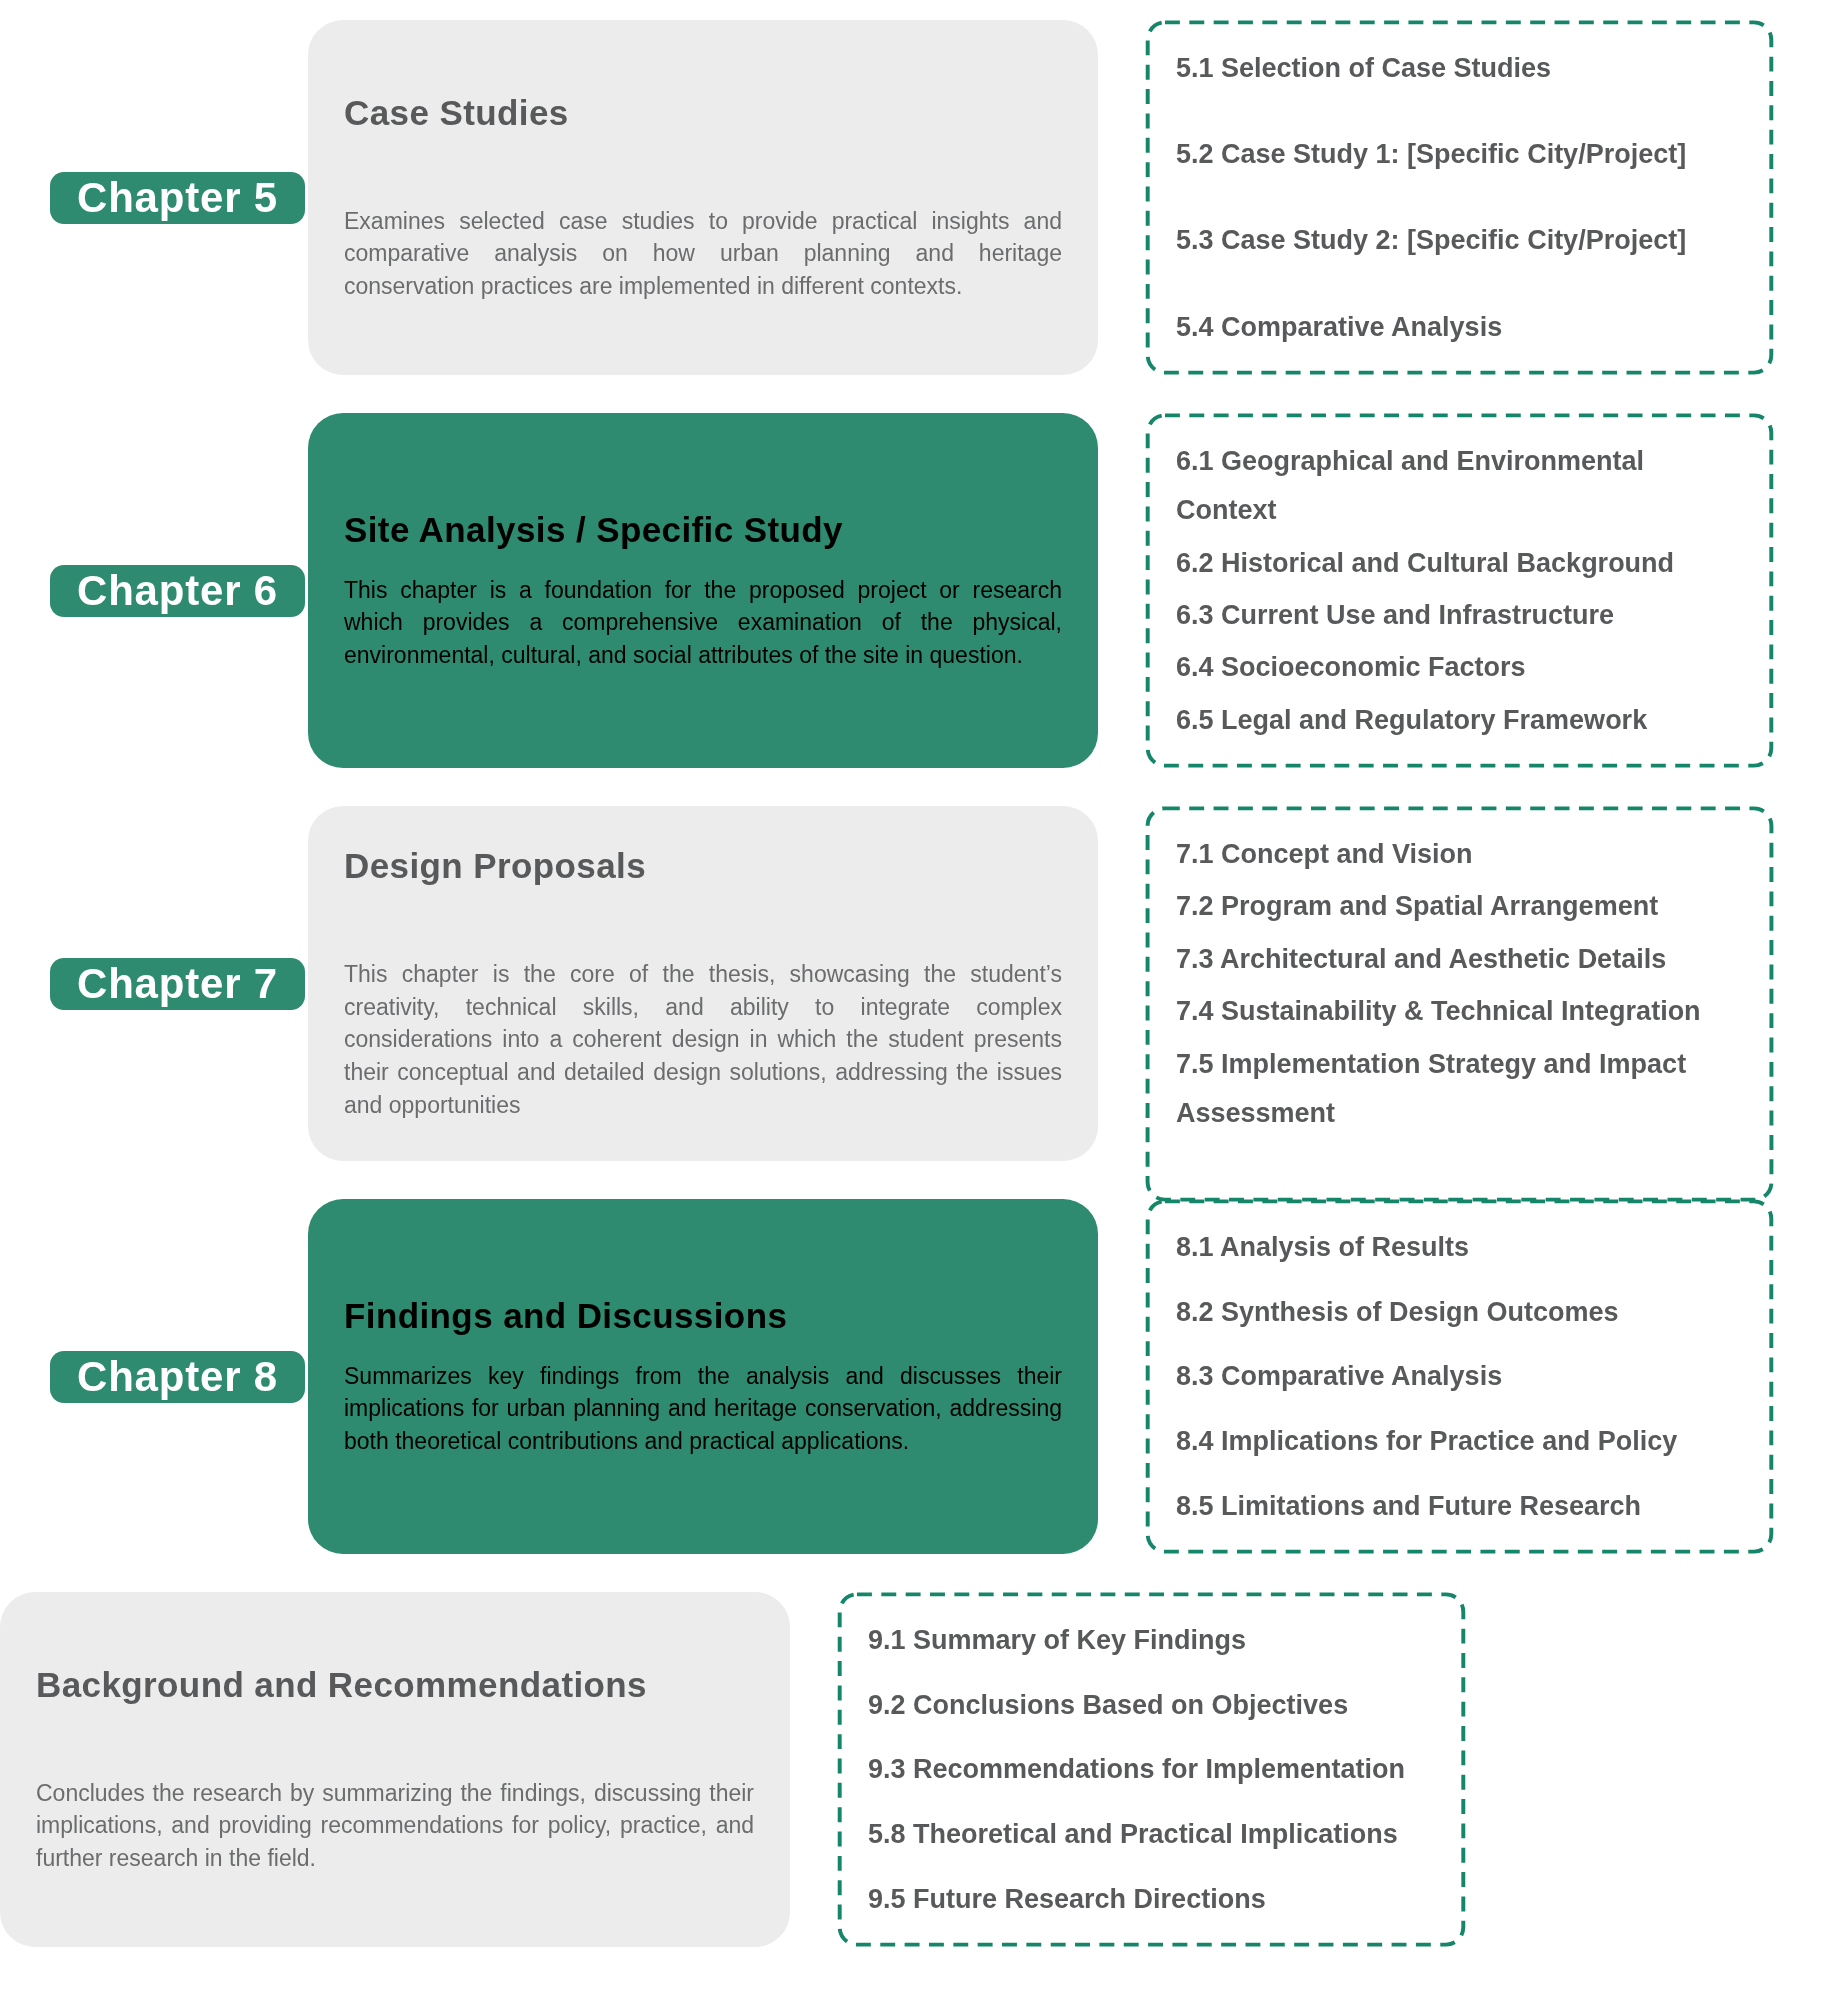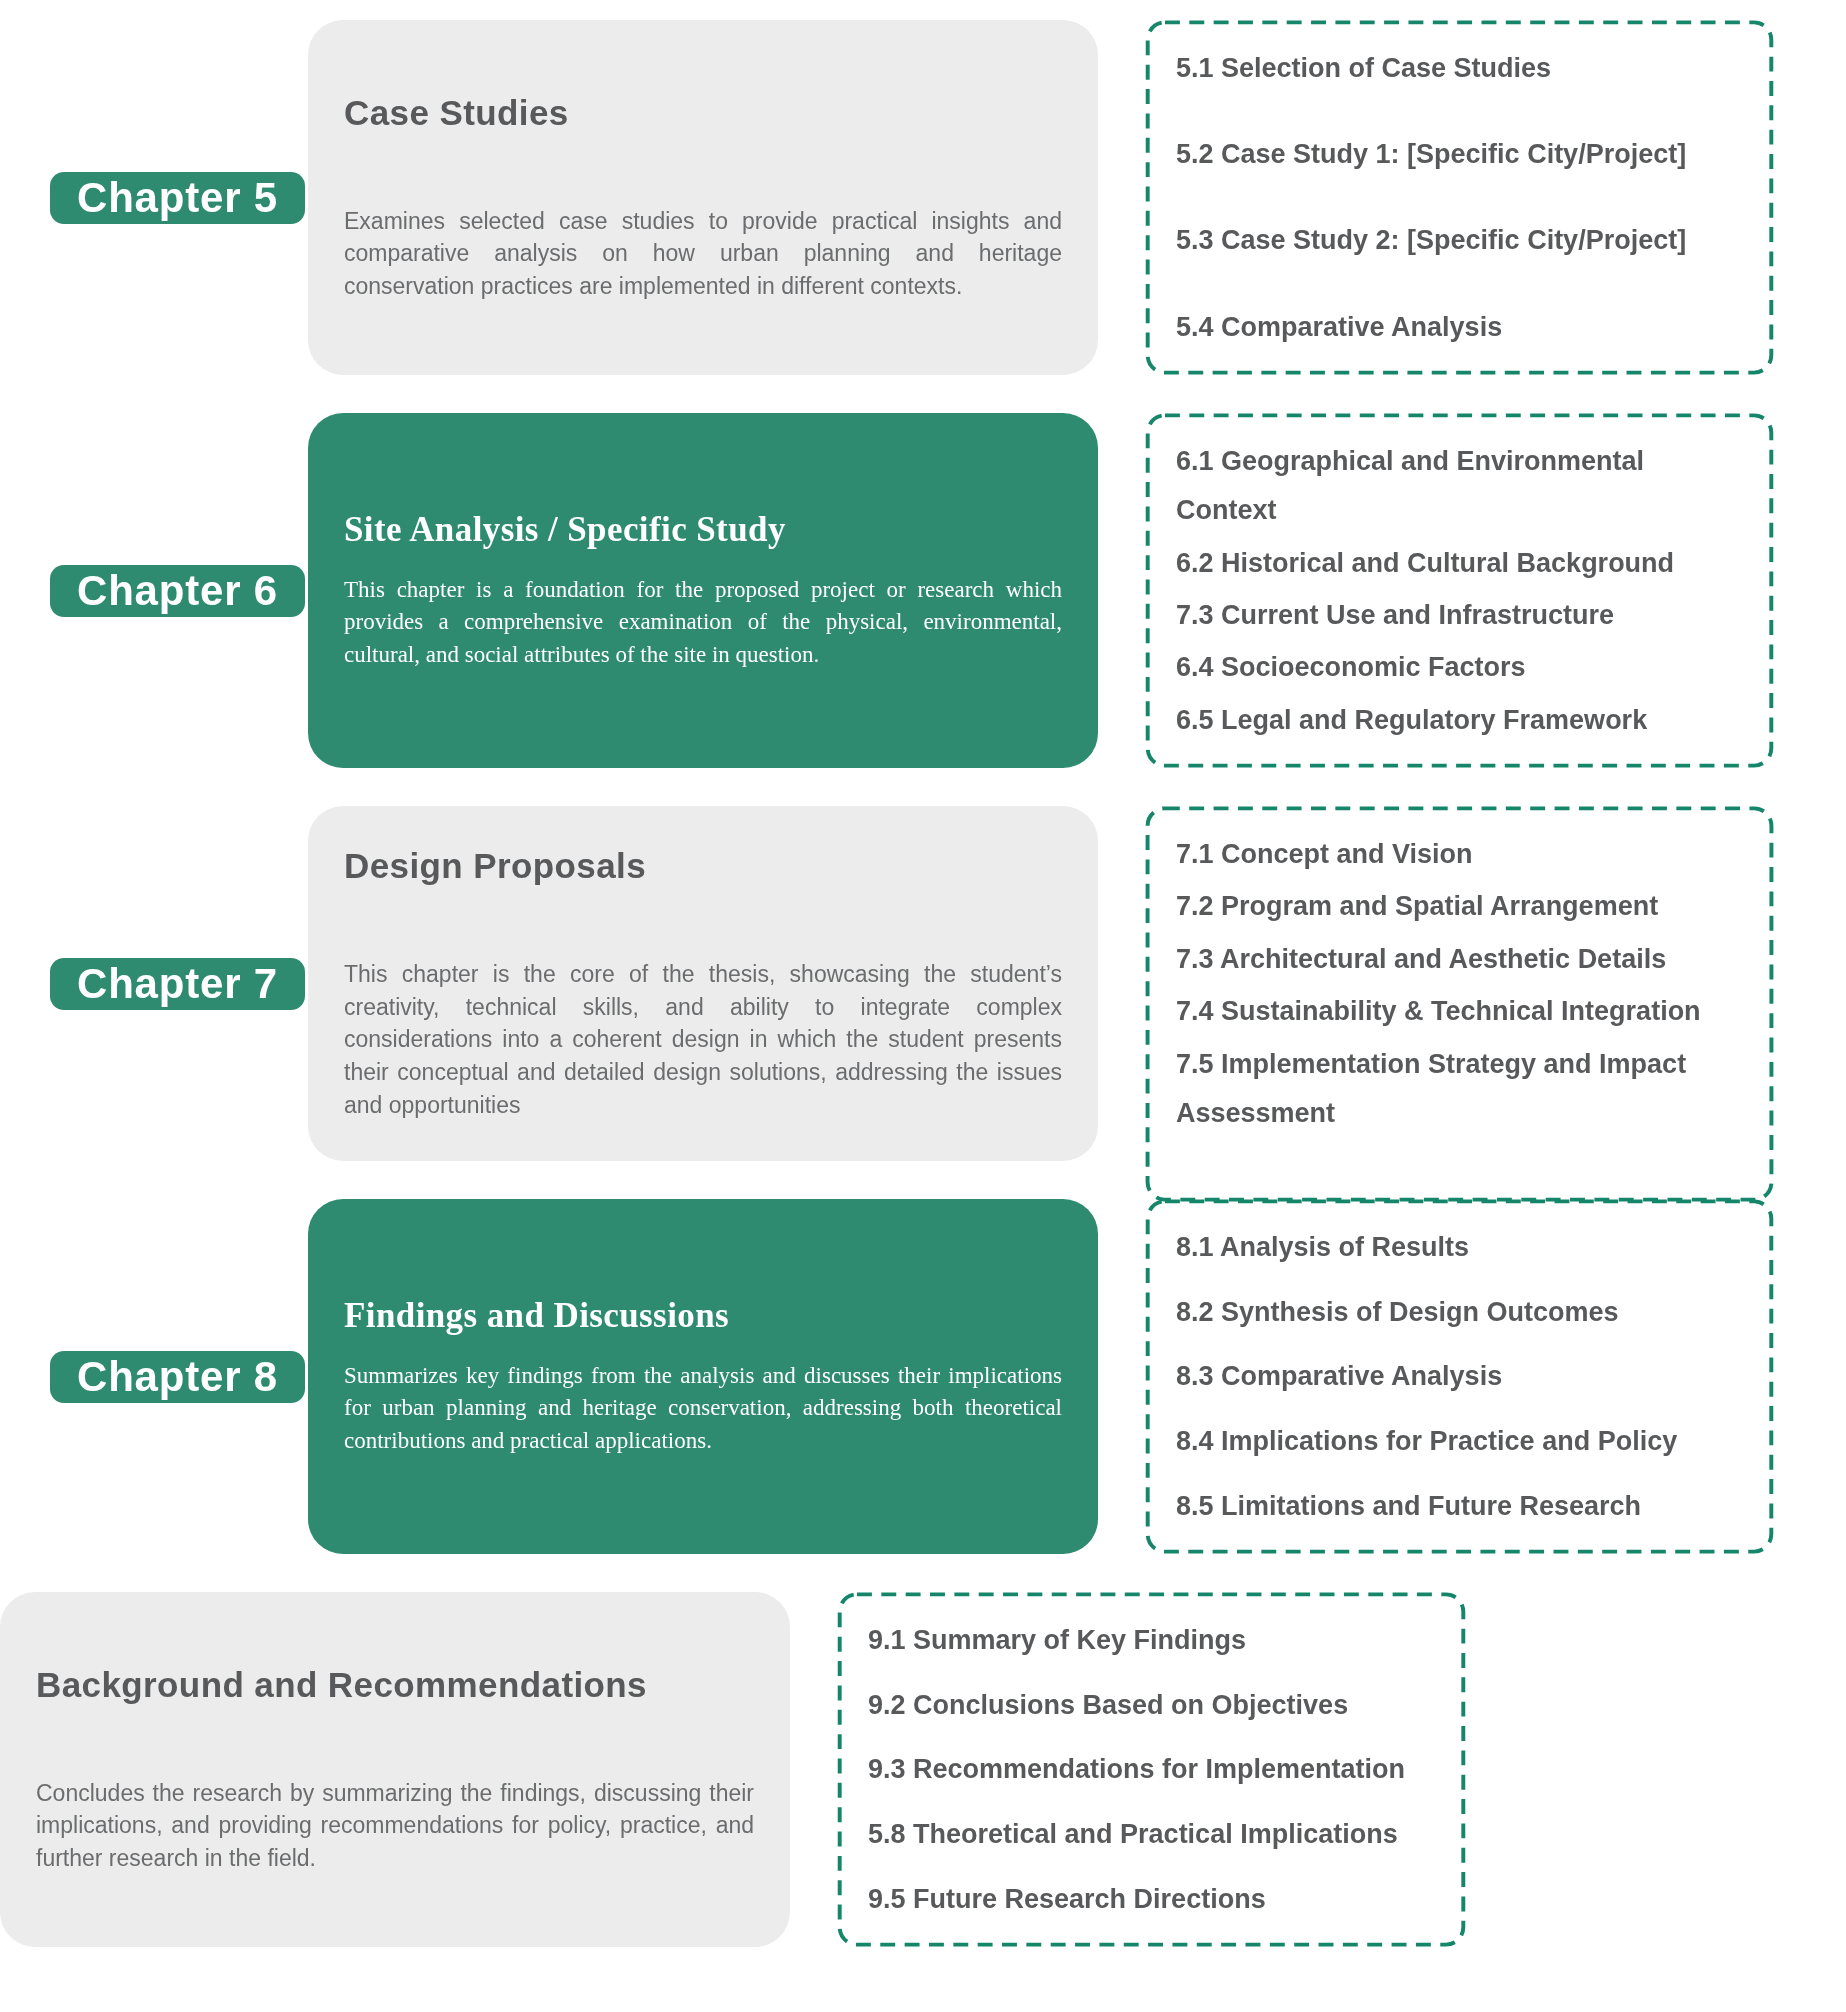--- a/index.html
+++ b/index.html
@@ -53,21 +53,21 @@
     color: #58595B;
     margin-bottom: 23.6px;
     letter-spacing: 0.4px;
   }
   .card-desc {
     font-size: 23px;
     line-height: 1.42;
     color: #6B6C6E;
     text-align: justify;
   }
-  .card.green .card-title, .card.green .card-desc { color: #ffffff; font-family: Liberation Serif, serif; }
+  .card.green .card-title, .card.green .card-desc { color: #000000; }
 
   .subsections {
     position: relative;
     flex: 0 0 629px;
     margin-left: 47px;
     padding: 23.6px 31px;
     display: flex;
     flex-direction: column;
     justify-content: space-between;
   }
@@ -107,21 +107,21 @@
     <div class="badge-col">
       <div class="badge">Chapter 6</div>
     </div>
     <div class="card green">
       <div class="card-title">Site Analysis / Specific Study</div>
       <div class="card-desc">This chapter is a foundation for the proposed project or research which provides a comprehensive examination of the physical, environmental, cultural, and social attributes of the site in question.</div>
     </div>
     <div class="subsections">
       <div class="subsection">6.1 Geographical and Environmental Context</div>
       <div class="subsection">6.2 Historical and Cultural Background</div>
-      <div class="subsection">7.3 Current Use and Infrastructure</div>
+      <div class="subsection">6.3 Current Use and Infrastructure</div>
       <div class="subsection">6.4 Socioeconomic Factors</div>
       <div class="subsection">6.5 Legal and Regulatory Framework</div>
     <svg class="dash-svg" width="629" height="355" viewBox="0 0 800 452">
           <rect x="3" y="3" width="794" height="446" rx="22" ry="22" fill="none" stroke="#16866A" stroke-width="5" stroke-dasharray="19 12"></rect>
         </svg>
       </div>
   </section>
 
   <section class="row">
     <div class="badge-col">

